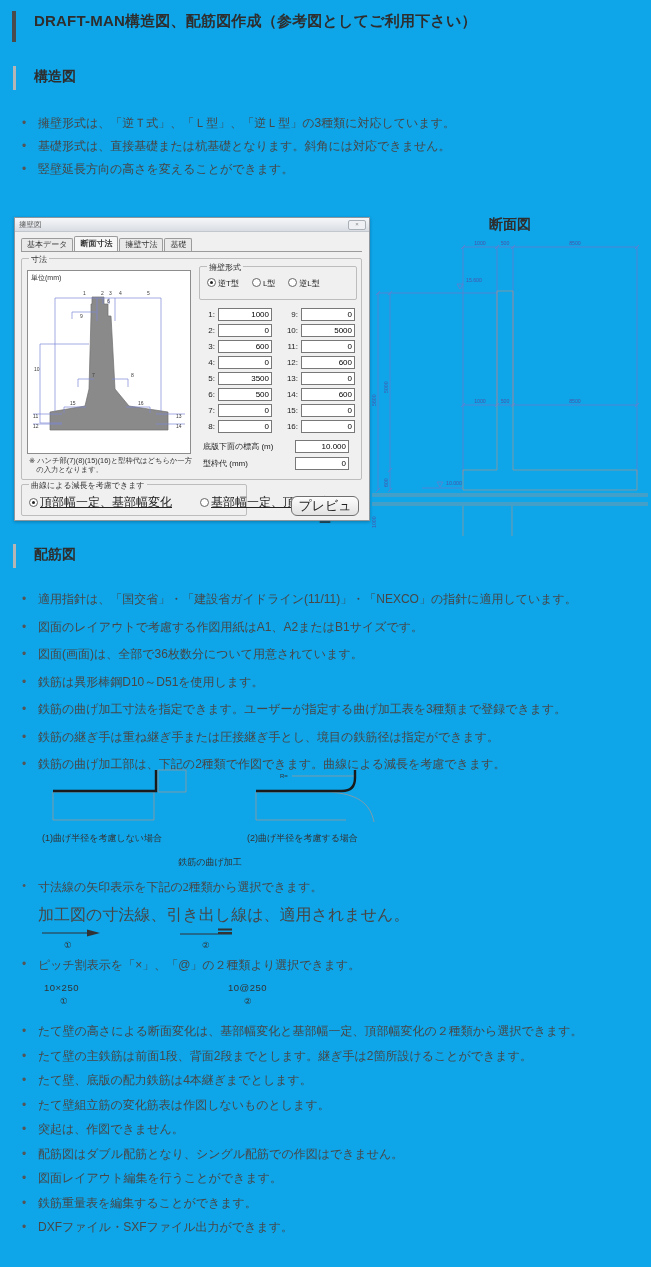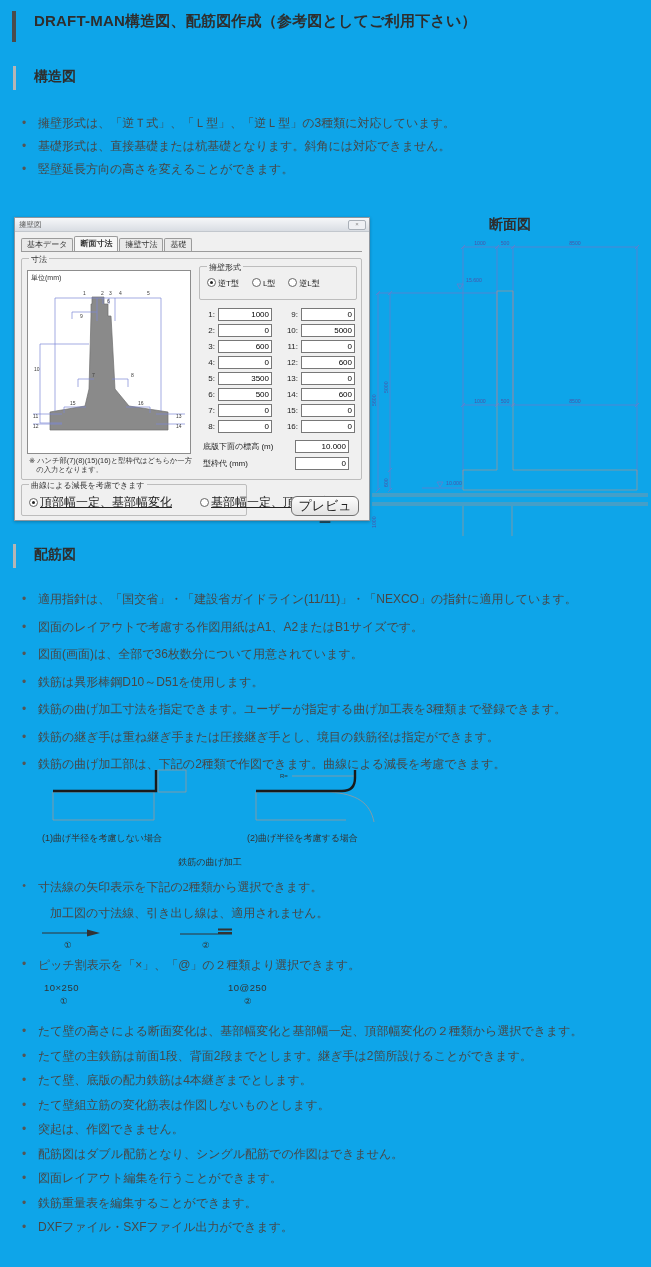--- a/index.html
+++ b/index.html
@@ -56,21 +56,21 @@
 
   
   .vtitle{position:absolute;left:450px;top:216px;width:120px;text-align:center;font-size:14px;font-weight:bold;color:#2e2e2e;}
   .vsvg{position:absolute;left:372px;top:238px;}
   .vsvg text{font-size:5.2px;fill:#4b55a8;}
   .dsvg text{font-size:5px;fill:#3c3c3c;}
 
   
   .cap{position:absolute;font-size:9px;color:#333;}
   .bendlab{position:absolute;left:0;top:856px;width:420px;text-align:center;font-size:9px;color:#333;}
-  .subline{position:absolute;left:50px;top:905px;font-size:12px;color:#474747;}
+  .subline{position:absolute;left:38px;top:905px;font-size:16px;color:#474747;}
   .bullet-line{position:absolute;left:20px;font-size:12px;color:#474747;padding-left:18px;}
   .bullet-line::before{content:"•";position:absolute;left:2px;top:0;color:#555;}
   .circ{position:absolute;font-size:8.5px;color:#333;}
   .pitchex{position:absolute;font-size:9.5px;color:#333;letter-spacing:.5px;}
 </style>
 </head>
 <body>
 
 <div class="page">
 

